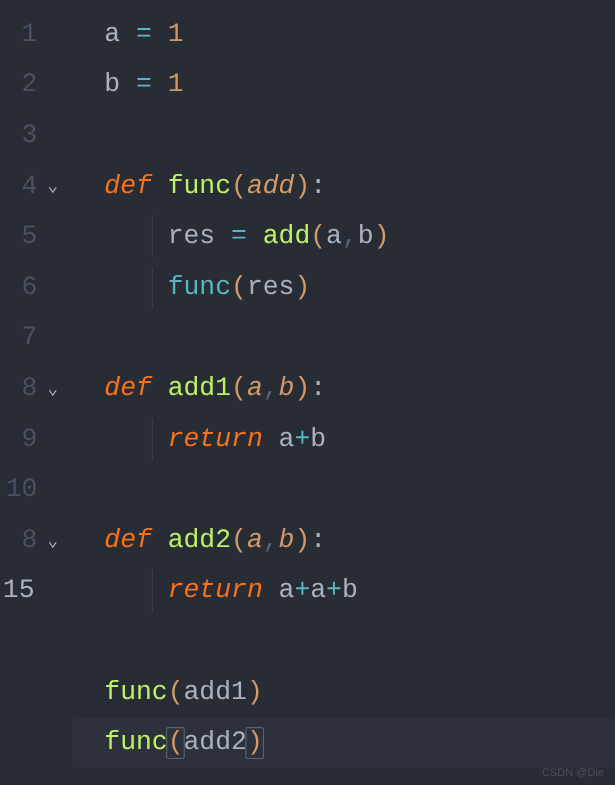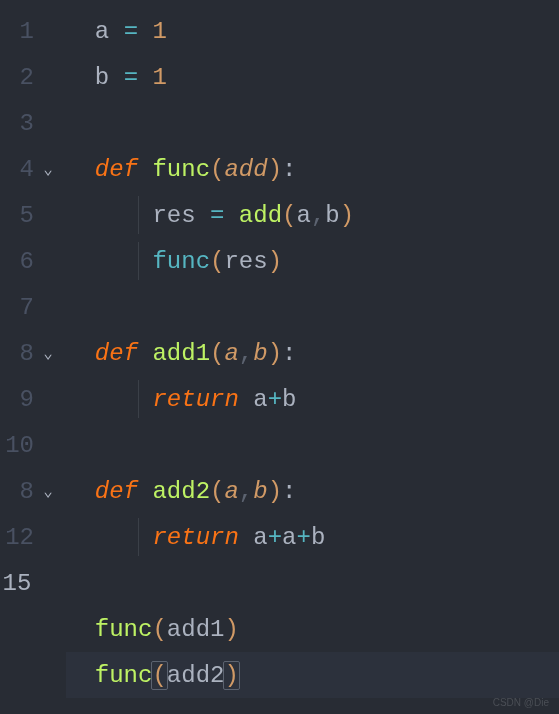--- a/index.html
+++ b/index.html
@@ -136,24 +136,20 @@
       </div>
       <div class="line-row">
         <div class="line-num">10</div>
         <div class="fold"></div>
       </div>
       <div class="line-row">
         <div class="line-num">8</div>
         <div class="fold">⌄</div>
       </div>
       <div class="line-row">
-        <div class="line-num">12</div>
-        <div class="fold"></div>
-      </div>
-      <div class="line-row">
         <div class="line-num active">15</div>
         <div class="fold"></div>
       </div>
     </div>
   <div class="code-area" id="code">
       <div class="code-line"><span>  </span><span class="tok-white">a </span><span class="tok-op">=</span><span class="tok-white"> </span><span class="tok-num">1</span></div>
       <div class="code-line"><span>  </span><span class="tok-white">b </span><span class="tok-op">=</span><span class="tok-white"> </span><span class="tok-num">1</span></div>
       <div class="code-line"><span>  </span></div>
       <div class="code-line"><span>  </span><span class="tok-kw">def</span><span class="tok-white"> </span><span class="tok-func">func</span><span class="tok-paren1">(</span><span class="tok-param">add</span><span class="tok-paren1">)</span><span class="tok-punct">:</span></div>
       <div class="code-line"><div class="indent-guide"></div><span>  </span><span class="tok-white">    res </span><span class="tok-op">=</span><span class="tok-white"> </span><span class="tok-func">add</span><span class="tok-paren1">(</span><span class="tok-white">a</span><span class="tok-comma">,</span><span class="tok-white">b</span><span class="tok-paren1">)</span></div>

